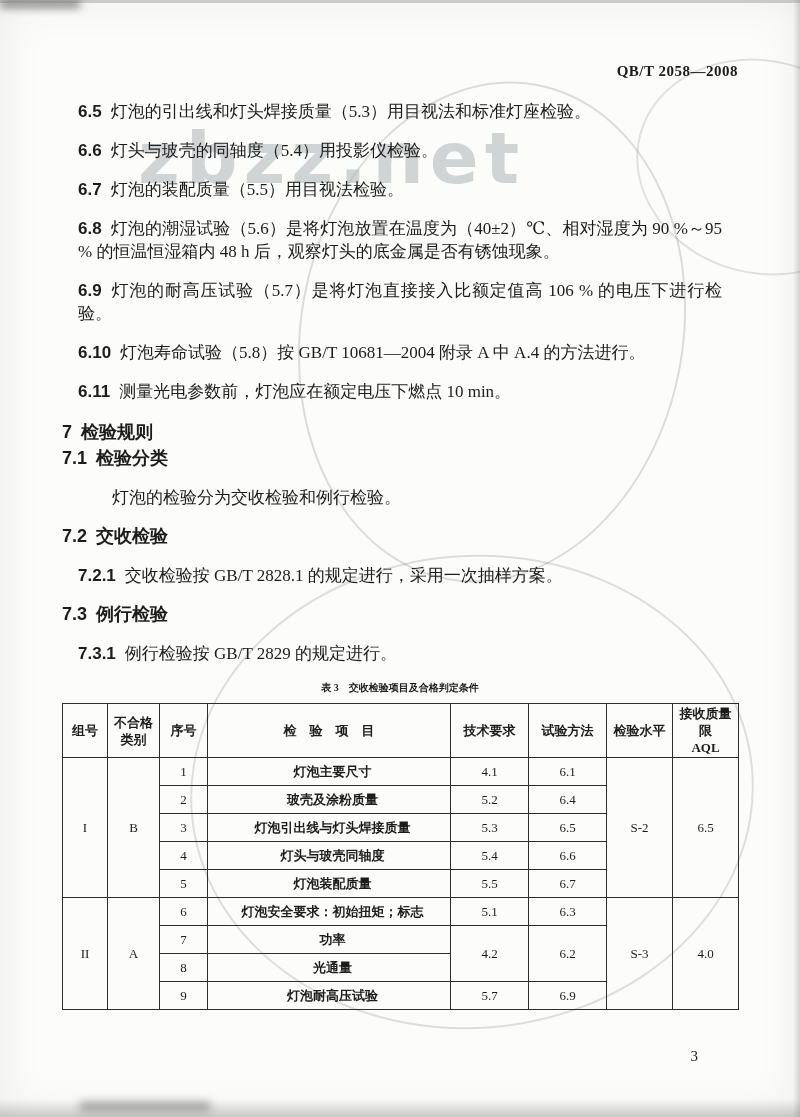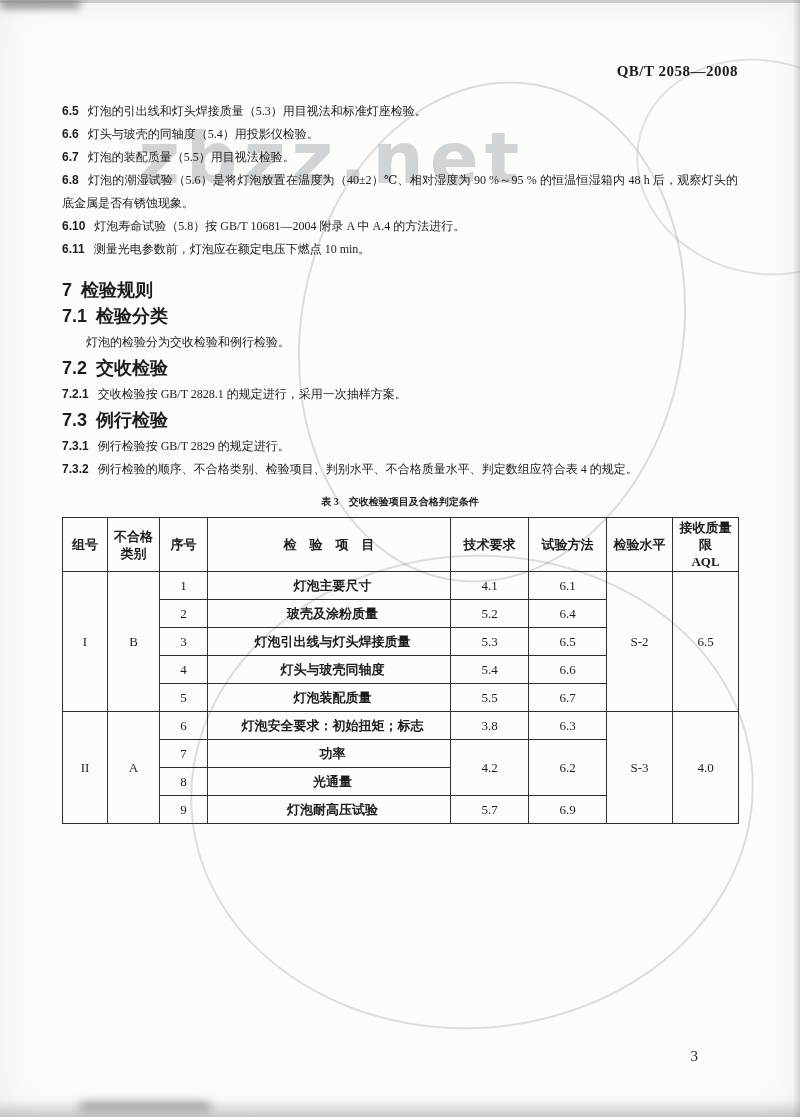--- a/index.html
+++ b/index.html
@@ -4,21 +4,21 @@
 <style>
   html,body{margin:0;padding:0;background:#e9e9e9;}
   .page{
     position:relative;width:800px;height:1117px;margin:0 auto;
     background:#fcfcfa;overflow:hidden;
     box-shadow:inset 0 0 45px rgba(0,0,0,0.07);
     font-family:"Liberation Serif","DejaVu Serif",serif;color:#1c1c1c;
   }
   .content{position:absolute;left:62px;top:63px;width:676px;}
   .doc-code{text-align:right;font-weight:bold;font-size:15px;letter-spacing:.5px;margin:0 0 20px 0;}
-  .clause{margin:0;font-size:12px;line-height:23px;text-align:justify;}
+  .clause{margin:16px;font-size:17px;line-height:23px;text-align:justify;}
   .cnum{font-weight:bold;margin-right:9px;font-family:"Liberation Sans","DejaVu Sans",sans-serif;}
   .heading{font-weight:bold;font-size:18px;margin:3px 0;}
   .sec7{margin-top:18px;}
   .indent{text-indent:2em;}
   .table-title{text-align:center;font-weight:bold;font-size:10px;margin:14px 0 8px 0;}
   table.t3{border-collapse:collapse;width:676px;table-layout:fixed;}
   .t3 th,.t3 td{border:1px solid #2e2e2e;font-size:13px;padding:1px 3px;text-align:center;vertical-align:middle;overflow:hidden;}
   .t3 th{height:42px;font-weight:bold;line-height:17px;}
   .t3 td{height:25px;}
   .t3 td.item{text-align:center;padding-left:10px;font-weight:bold;}
@@ -57,31 +57,31 @@
 
   <div class="watermark">zbzz.net</div>
 
   <div class="content">
     <div class="doc-code">QB/T 2058—2008</div>
 
     <p class="clause"><span class="cnum">6.5</span><span>灯泡的引出线和灯头焊接质量（5.3）用目视法和标准灯座检验。</span></p>
     <p class="clause"><span class="cnum">6.6</span><span>灯头与玻壳的同轴度（5.4）用投影仪检验。</span></p>
     <p class="clause"><span class="cnum">6.7</span><span>灯泡的装配质量（5.5）用目视法检验。</span></p>
     <p class="clause"><span class="cnum">6.8</span><span>灯泡的潮湿试验（5.6）是将灯泡放置在温度为（40±2）℃、相对湿度为 90 %～95 % 的恒温恒湿箱内 48 h 后，观察灯头的底金属是否有锈蚀现象。</span></p>
+    <p class="clause"><span class="cnum">6.9</span><span>灯泡的耐高压试验（5.7）是将灯泡直接接入比额定值高 106 % 的电压下进行检验。</span></p>
     <p class="clause"><span class="cnum">6.10</span><span>灯泡寿命试验（5.8）按 GB/T 10681—2004 附录 A 中 A.4 的方法进行。</span></p>
     <p class="clause"><span class="cnum">6.11</span><span>测量光电参数前，灯泡应在额定电压下燃点 10 min。</span></p>
 
     <p class="clause heading sec7"><span class="cnum">7</span><span>检验规则</span></p>
     <p class="clause heading"><span class="cnum">7.1</span><span>检验分类</span></p>
     <p class="clause indent"><span>灯泡的检验分为交收检验和例行检验。</span></p>
     <p class="clause heading"><span class="cnum">7.2</span><span>交收检验</span></p>
     <p class="clause"><span class="cnum">7.2.1</span><span>交收检验按 GB/T 2828.1 的规定进行，采用一次抽样方案。</span></p>
     <p class="clause heading"><span class="cnum">7.3</span><span>例行检验</span></p>
     <p class="clause"><span class="cnum">7.3.1</span><span>例行检验按 GB/T 2829 的规定进行。</span></p>
-    <p class="clause"><span class="cnum">7.3.2</span><span>例行检验的顺序、不合格类别、检验项目、判别水平、不合格质量水平、判定数组应符合表 4 的规定。</span></p>
 
     <div class="table-title">表 3　交收检验项目及合格判定条件</div>
 
     <table class="t3">
       <colgroup>
         <col style="width:45px">
           <col style="width:52px">
           <col style="width:48px">
           <col style="width:243px">
         <col style="width:78px">
@@ -138,21 +138,21 @@
         <td>5</td>
         <td class="item">灯泡装配质量</td>
         <td>5.5</td>
         <td>6.7</td>
       </tr>
       <tr>
         <td rowspan="4">II</td>
         <td rowspan="4">A</td>
         <td>6</td>
         <td class="item">灯泡安全要求：初始扭矩；标志</td>
-        <td>3.8</td>
+        <td>5.1</td>
         <td>6.3</td>
         <td rowspan="4">S-3</td>
         <td rowspan="4">4.0</td>
       </tr>
       <tr>
         <td>7</td>
         <td class="item">功率</td>
         <td rowspan="2">4.2</td>
         <td rowspan="2">6.2</td>
       </tr>

